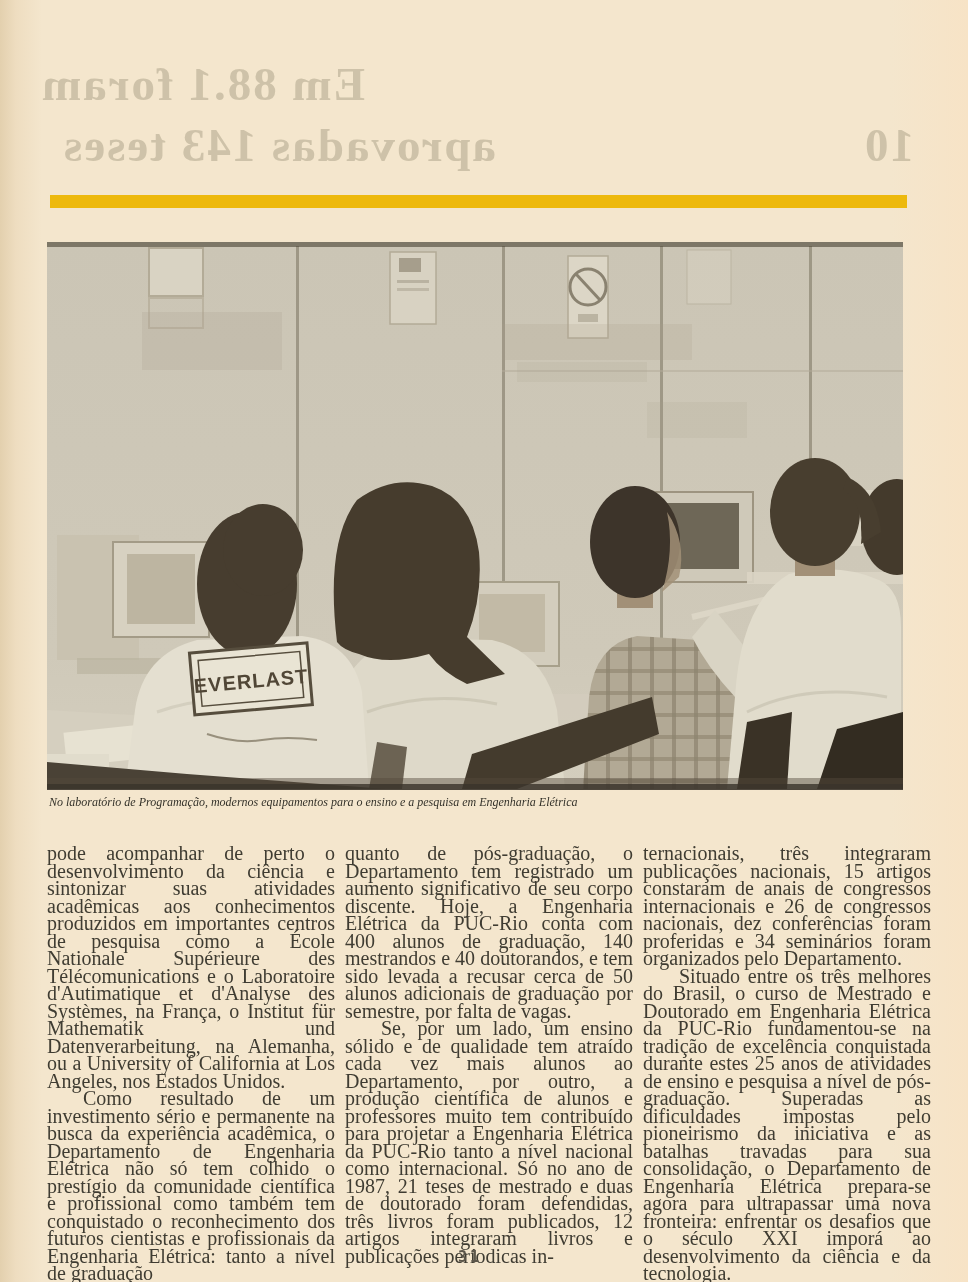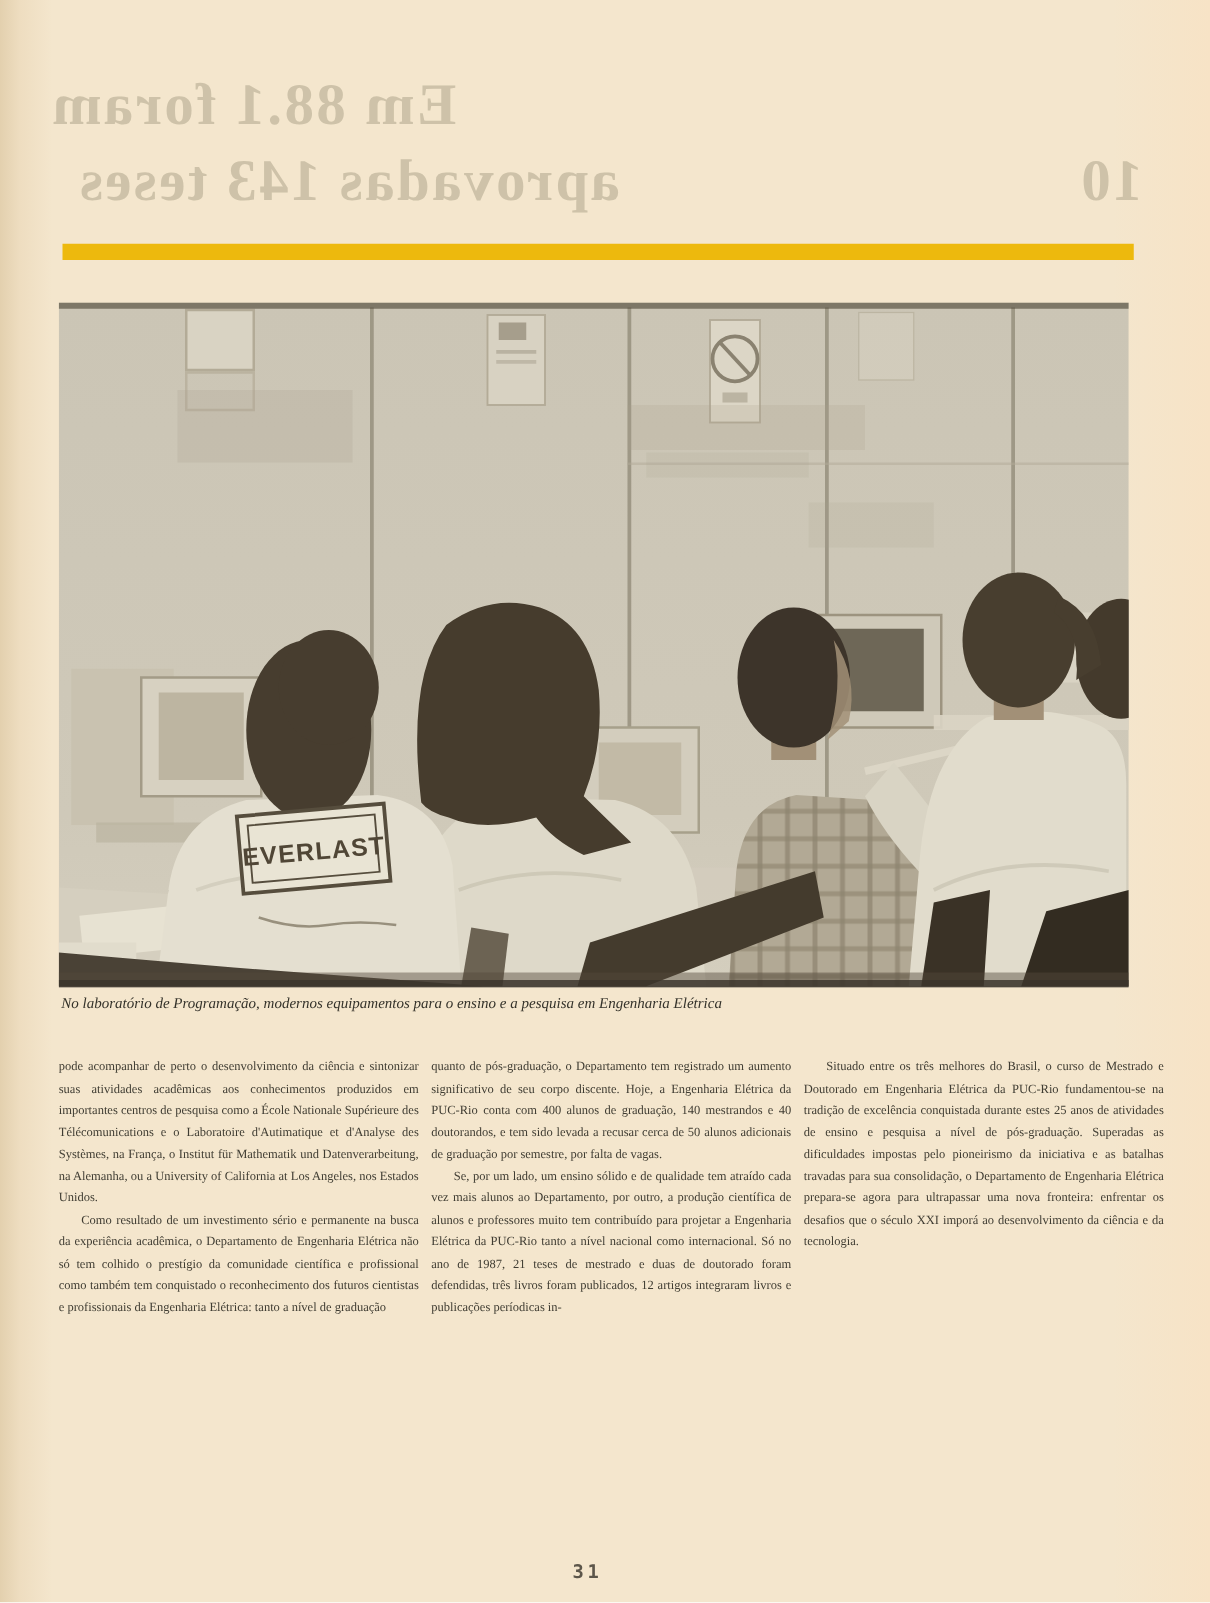--- a/index.html
+++ b/index.html
@@ -26,21 +26,21 @@
   .photo-frame svg { display:block; }
 
   .caption {
     position:absolute; left:49px; top:793px; width:856px;
     font-style:italic; font-size:12px; line-height:19px; color:#34322a;
   }
 
   .columns {
     position:absolute; left:47px; top:845px; width:884px;
     display:grid; grid-template-columns:1fr 1fr 1fr; column-gap:10px;
-    font-size:10px; line-height:17.5px; text-align:justify;
+    font-size:20px; line-height:17.5px; text-align:justify;
     color:#3f3c32; hyphens:auto; -webkit-hyphens:auto;
   }
   .columns p { margin:0; }
   .columns p.indent { text-indent:1.8em; }
 
   .page-number {
     position:absolute; left:458px; top:1248px;
     font-family:"DejaVu Sans Mono", monospace; font-size:15px;
     letter-spacing:3px; color:#5c564a;font-weight:bold;
   }
@@ -197,19 +197,20 @@
   <div class="columns">
     <div>
       <p>pode acompanhar de perto o desenvolvimento da ciência e sintonizar suas atividades acadêmicas aos conhecimentos produzidos em importantes centros de pesquisa como a École Nationale Supérieure des Télécomunications e o Laboratoire d'Autimatique et d'Analyse des Systèmes, na França, o Institut für Mathematik und Datenverarbeitung, na Alemanha, ou a University of California at Los Angeles, nos Estados Unidos.</p>
       <p class="indent">Como resultado de um investimento sério e permanente na busca da experiência acadêmica, o Departamento de Engenharia Elétrica não só tem colhido o prestígio da comunidade científica e profissional como também tem conquistado o reconhecimento dos futuros cientistas e profissionais da Engenharia Elétrica: tanto a nível de graduação</p>
     </div>
     <div>
       <p>quanto de pós-graduação, o Departamento tem registrado um aumento significativo de seu corpo discente. Hoje, a Engenharia Elétrica da PUC-Rio conta com 400 alunos de graduação, 140 mestrandos e 40 doutorandos, e tem sido levada a recusar cerca de 50 alunos adicionais de graduação por semestre, por falta de vagas.</p>
       <p class="indent">Se, por um lado, um ensino sólido e de qualidade tem atraído cada vez mais alunos ao Departamento, por outro, a produção científica de alunos e professores muito tem contribuído para projetar a Engenharia Elétrica da PUC-Rio tanto a nível nacional como internacional. Só no ano de 1987, 21 teses de mestrado e duas de doutorado foram defendidas, três livros foram publicados, 12 artigos integraram livros e publicações períodicas in-</p>
     </div>
     <div>
+      <p>ternacionais, três integraram publicações nacionais, 15 artigos constaram de anais de congressos internacionais e 26 de congressos nacionais, dez conferências foram proferidas e 34 seminários foram organizados pelo Departamento.</p>
       <p class="indent">Situado entre os três melhores do Brasil, o curso de Mestrado e Doutorado em Engenharia Elétrica da PUC-Rio fundamentou-se na tradição de excelência conquistada durante estes 25 anos de atividades de ensino e pesquisa a nível de pós-graduação. Superadas as dificuldades impostas pelo pioneirismo da iniciativa e as batalhas travadas para sua consolidação, o Departamento de Engenharia Elétrica prepara-se agora para ultrapassar uma nova fronteira: enfrentar os desafios que o século XXI imporá ao desenvolvimento da ciência e da tecnologia.</p>
     </div>
   </div>
 
   <div class="page-number">31</div>
 
 </div>
 
 </body></html>

